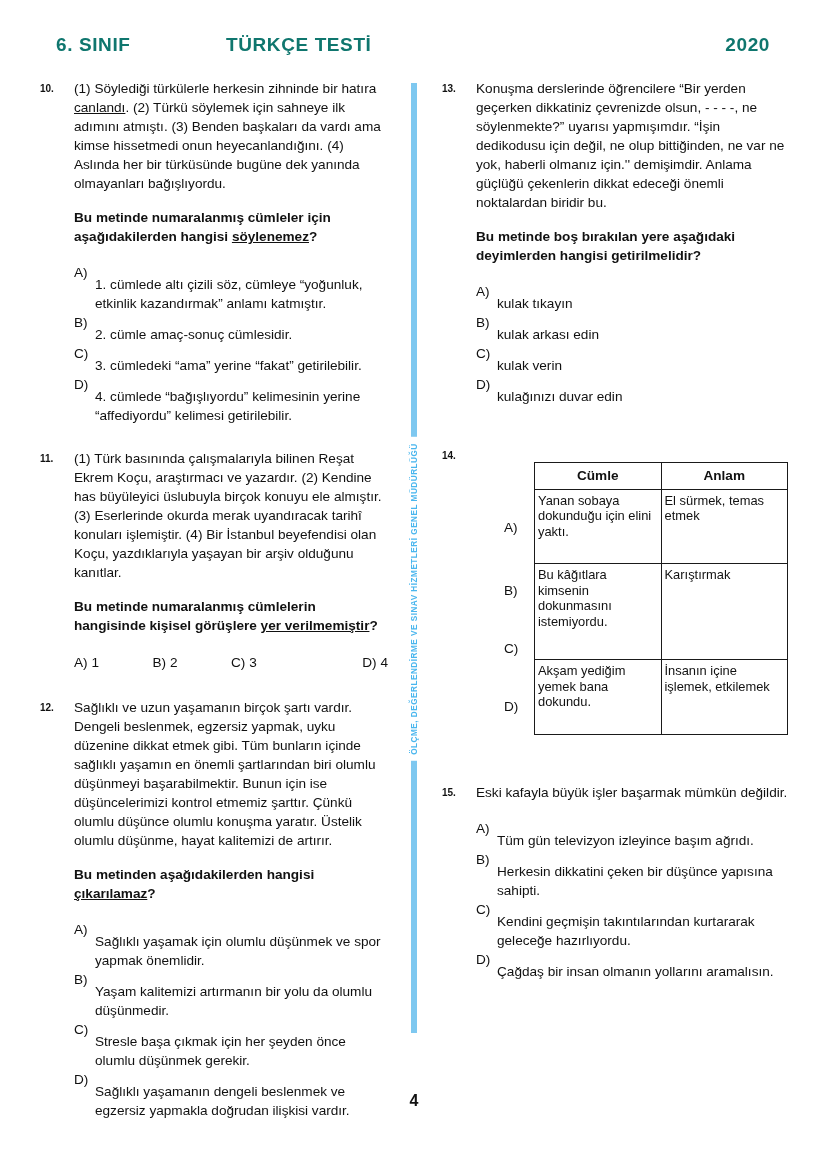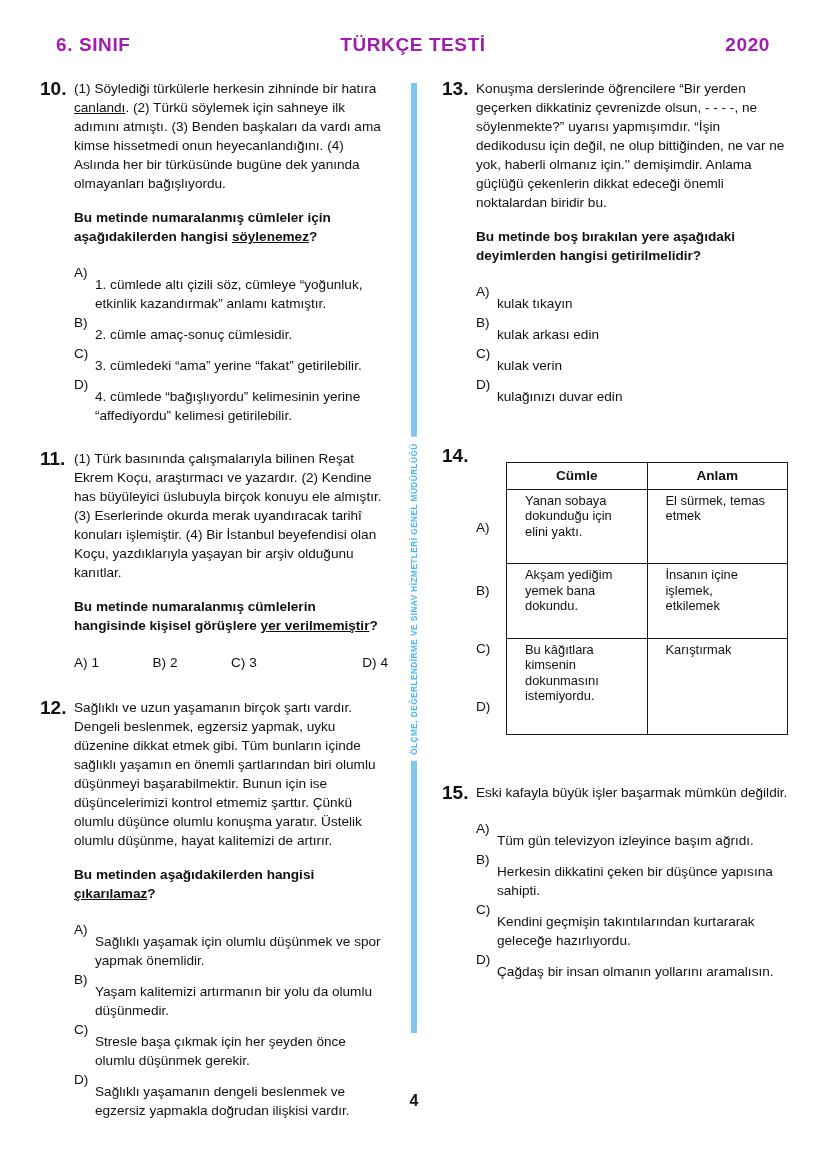--- a/index.html
+++ b/index.html
@@ -20,29 +20,29 @@
     position: absolute;
     inset: 0;
     padding: 34px 40px 0 40px;
     box-sizing: border-box;
   }
 
   
   .exam-header {
     display: flex;
     align-items: baseline;
-    color: #a21caf;
+    color: #0f766e;
     font-weight: bold;
     font-size: 19px;
     letter-spacing: 0.6px;
     padding: 0 18px 0 16px;
     height: 34px;
   }
   .exam-header .grade { flex: 0 0 170px; text-align: left; }
-  .exam-header .test-name { flex: 1 1 auto; text-align: center; }
+  .exam-header .test-name { flex: 1 1 auto; text-align: left; }
   .exam-header .year { flex: 0 0 170px; text-align: right; }
 
   
   .columns {
     position: relative;
     display: flex;
     margin-top: 11px;
     height: 1040px;
   }
   .col {
@@ -84,21 +84,21 @@
 
   
   .question {
     display: flex;
     align-items: flex-start;
     margin-bottom: 22px;
   }
   .q-num {
     flex: 0 0 34px;
     font-weight: bold;
-    font-size: 19px;
+    font-size: 10px;
     line-height: 19px;
     padding-top: 0px;
     text-align: left;
   }
   .q-body {
     flex: 1 1 auto;
     font-size: 13.6px;
     line-height: 19px;
   }
   .passage {
@@ -154,21 +154,21 @@
     box-sizing: border-box;
   }
   .opt-table {
     border-collapse: collapse;
     width: 100%;
     font-size: 12.9px;
     line-height: 15.5px;
   }
   .opt-table th, .opt-table td {
     border: 1.6px solid #1a1a1a;
-    padding: 3px 18px;
+    padding: 3px 3px;
     text-align: left;
     vertical-align: top;
   }
   .opt-table th {
     text-align: center;
     font-weight: bold;
     font-size: 13.6px;
     padding: 5px 4px;
   }
   .opt-table td.cumle { width: 50%; }
@@ -306,21 +306,21 @@
               <span class="opt-text">kulak verin</span>
             </div>
             <div class="option">
               <span class="opt-letter">D)</span>
               <span class="opt-text">kulağınızı duvar edin</span>
             </div>
           </div>
         </div>
       </div>
 
-      <div class="question" style="margin-top:40px;">
+      <div class="question" style="margin-top:40px;gap:28px;">
         <div class="q-num">14.</div>
         <div class="q-body">
 
           <div class="table-block">
             <div class="table-letters">
               <div class="tl" style="height:68px;">A)</div>
               <div class="tl" style="height:58px;">B)</div>
               <div class="tl" style="height:58px;">C)</div>
               <div class="tl" style="height:58px;">D)</div>
             </div>
@@ -330,27 +330,27 @@
                   <th class="cumle">Cümle</th>
                   <th>Anlam</th>
                 </tr>
               </thead>
               <tbody>
                 <tr>
                   <td class="cumle">Yanan sobaya dokunduğu için elini yaktı.</td>
                   <td>El sürmek, temas etmek</td>
                 </tr>
                 <tr>
+                  <td class="cumle">Bu kâğıtlara kimsenin dokunmasını istemiyordu.</td>
+                  <td>Karıştırmak</td>
+                </tr>
+                <tr>
                   <td class="cumle">Akşam yediğim yemek bana dokundu.</td>
                   <td>İnsanın içine işlemek, etkilemek</td>
                 </tr>
-                <tr>
-                  <td class="cumle">Bu kâğıtlara kimsenin dokunmasını istemiyordu.</td>
-                  <td>Karıştırmak</td>
-                </tr>
               </tbody>
             </table>
           </div>
         </div>
       </div>
 
       <div class="question" style="margin-top:48px;justify-content:flex-end;">
         <div class="q-num">15.</div>
         <div class="q-body">
           <p class="passage">Eski kafayla büyük işler başarmak mümkün değildir.</p>

